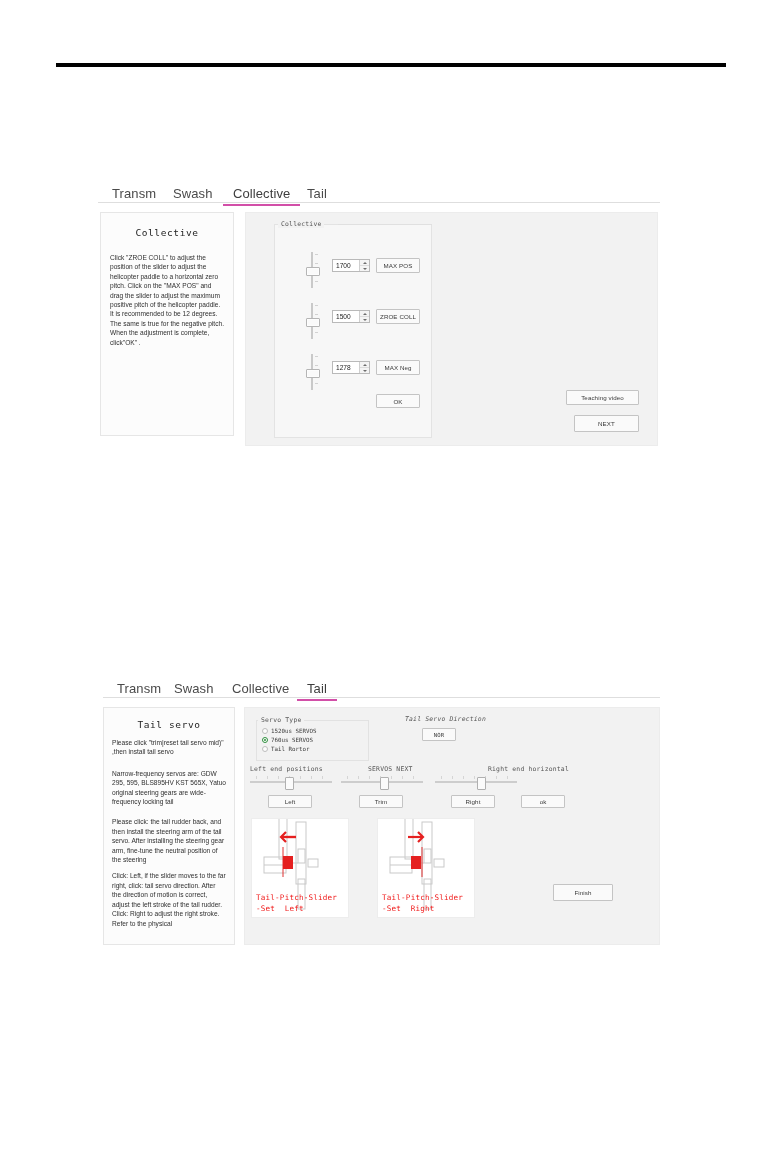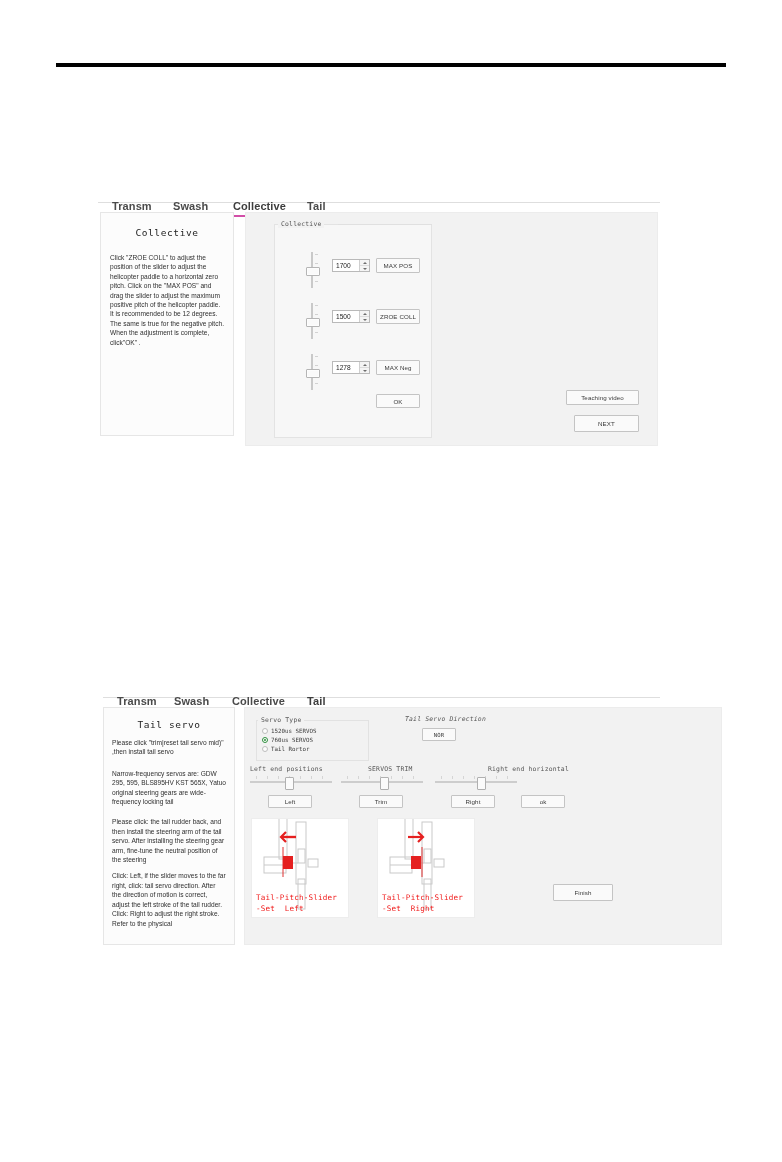--- a/index.html
+++ b/index.html
@@ -4,21 +4,21 @@
 <style>
   html,body{margin:0;padding:0;background:#ffffff;}
   body{width:782px;height:1162px;position:relative;font-family:"Liberation Sans",sans-serif;color:#2b2b2b;-webkit-font-smoothing:antialiased;}
   .page{position:absolute;left:0;top:0;width:782px;height:1162px;overflow:hidden;background:#fff;}
 
   .top-rule{position:absolute;left:56px;top:63px;width:670px;height:4px;background:#000;}
 
   
   .app{position:absolute;background:#ffffff;}
   .tabbar{position:relative;height:18px;border-bottom:1px solid #dedede;}
-  .tab{position:absolute;top:16px;font-size:11px;color:#4a4a4a;letter-spacing:.1px;white-space:nowrap;font-weight:bold;}
+  .tab{position:absolute;top:2px;font-size:13px;color:#4a4a4a;letter-spacing:.1px;white-space:nowrap;}
   .tab .tab-label{display:block;padding-bottom:4px;}
   .tab.active .tab-label{color:#3d3d3d;}
   .tab.active:after{content:"";position:absolute;left:-10px;right:-10px;bottom:-1px;height:2px;background:#d24fa8;}
 
   .body-row{position:relative;margin-top:9px;}
 
   .left-panel{position:absolute;left:0;top:0;background:#fcfcfc;border:1px solid #e6e6e6;box-sizing:border-box;}
   .lp-title{text-align:center;font-family:"DejaVu Sans Mono","Liberation Mono",monospace;font-size:9.5px;letter-spacing:.6px;color:#1d1d1d;}
   .lp-para{font-size:6.6px;line-height:9.4px;color:#2f2f2f;}
 
@@ -200,21 +200,21 @@
     <div class="body-row" style="height:238px;">
 
       <div class="left-panel" style="left:0;top:0;width:132px;height:238px;padding:11px 8px;">
         <div class="lp-title">Tail servo</div>
         <div class="lp-para" style="margin-top:8px;">Please click "trim|reset tail servo mid)" ,then install tail servo</div>
         <div class="lp-para" style="margin-top:12px;">Narrow-frequency servos are: GDW 295, 595, BLS895HV KST 565X, Yatuo original steering gears are wide-frequency locking tail</div>
         <div class="lp-para" style="margin-top:11px;">Please click: the tail rudder back, and then install the steering arm of the tail servo. After installing the steering gear arm, fine-tune the neutral position of the steering</div>
         <div class="lp-para" style="margin-top:7px;">Click: Left, if the slider moves to the far right, click: tail servo direction. After the direction of motion is correct, adjust the left stroke of the tail rudder. Click: Right to adjust the right stroke. Refer to the physical</div>
       </div>
 
-      <div class="right-panel" style="left:141px;top:0;width:478px;height:238px;">
+      <div class="right-panel" style="left:141px;top:0;width:416px;height:238px;">
 
         <div class="fieldset" style="left:11px;top:12px;width:113px;height:41px;"></div>
         <div class="group-label" style="left:13px;top:8px;background:#f2f2f2;padding:0 3px;">Servo Type</div>
 
         <div class="radio-row" style="left:17px;top:20px;">
           <span class="radio"></span>
           <span class="rlabel">1520us SERVOS</span>
         </div>
         <div class="radio-row" style="left:17px;top:29px;">
           <span class="radio on"></span>
@@ -241,21 +241,21 @@
               <i style="left:50px"></i>
               <i style="left:61px"></i>
               <i style="left:72px"></i>
           </div>
           <div class="handle" style="left:35px;"></div>
         </div>
         <div class="btn" style="left:23px;top:87px;width:44px;height:13px;">
           <span>Left</span>
         </div>
 
-        <div class="group-label" style="left:123px;top:57px;">SERVOS TRIM</div>
+        <div class="group-label" style="left:123px;top:57px;">SERVOS NEXT</div>
         <div class="hslider" style="left:96px;top:67px;width:82px;">
           <div class="track"></div>
           <div class="ticks">
             <i style="left:6px"></i>
               <i style="left:17px"></i>
               <i style="left:28px"></i>
               <i style="left:39px"></i>
               <i style="left:50px"></i>
               <i style="left:61px"></i>
               <i style="left:72px"></i>

